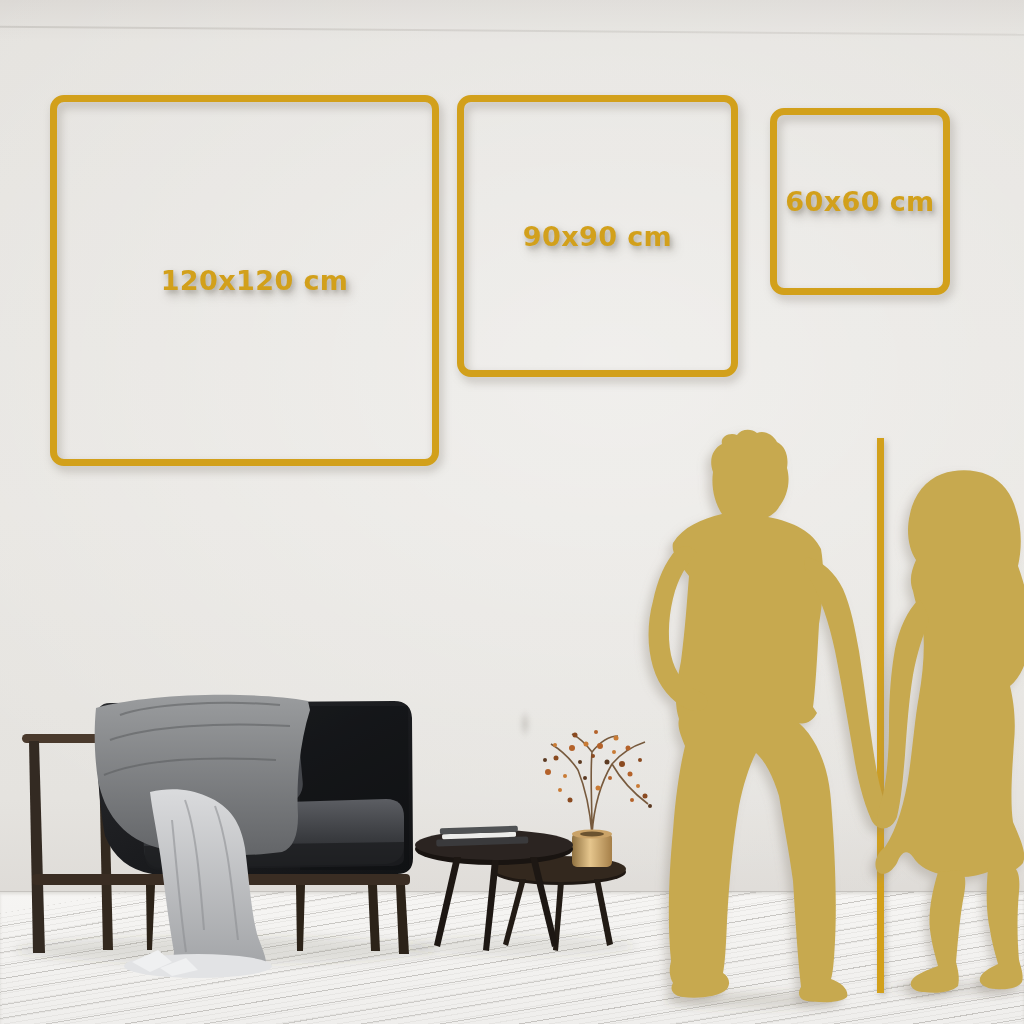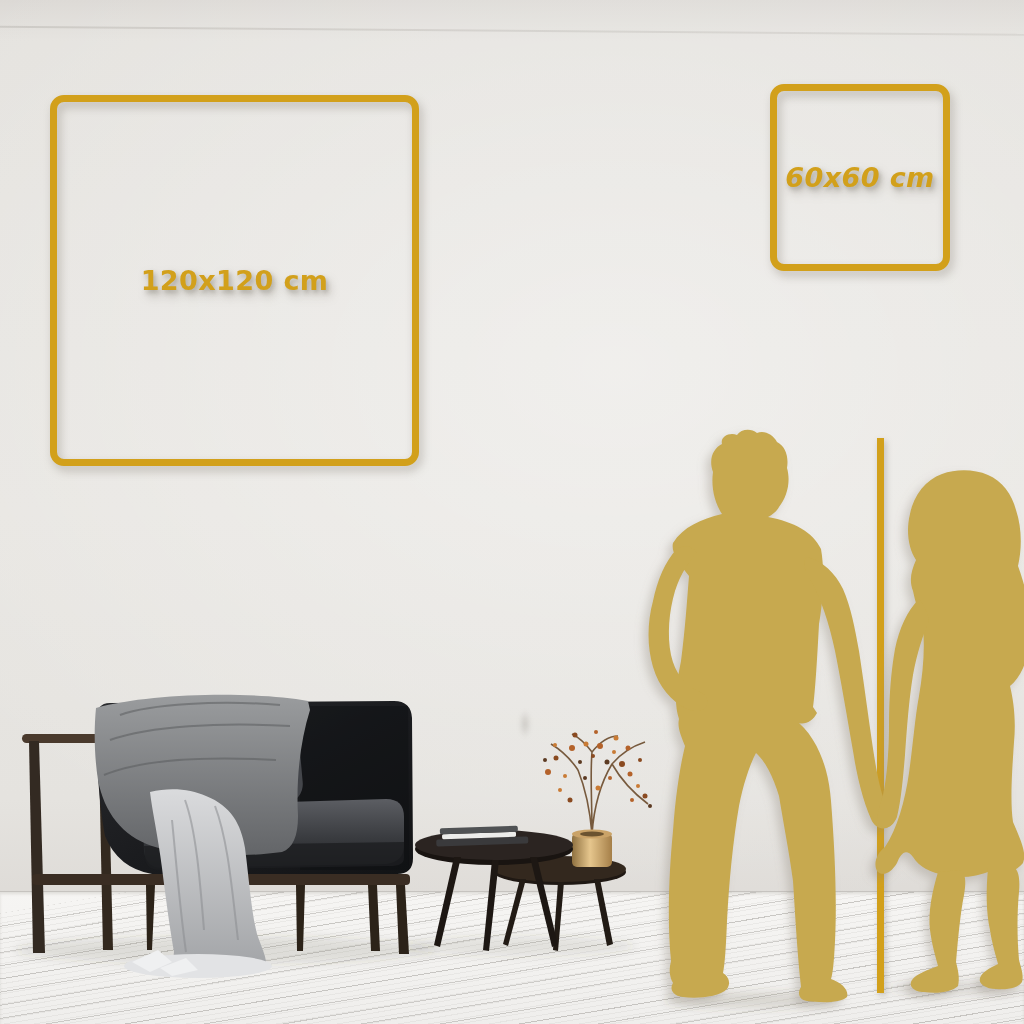--- a/index.html
+++ b/index.html
@@ -40,23 +40,23 @@
     position:absolute;border:7px solid var(--accent-gold,#d2a01b);border-radius:14px;
     filter:drop-shadow(3px 5px 5px rgba(95,88,75,.32));
     display:flex;align-items:center;justify-content:center;
   }
   .square-label{
     font-weight:700;font-size:27px;letter-spacing:.4px;line-height:1;
     color:var(--accent-gold,#d2a01b);
     text-shadow:2px 3px 4px rgba(95,88,75,.28);
     white-space:nowrap;
   }
-  #sq120{left:50px;top:95px;width:355px;height:357px;}
+  #sq120{left:50px;top:95px;width:355px;height:357px;padding-left:20px;}
   #sq90 {left:457px;top:95px;width:267px;height:268px;}
-  #sq60 {left:770px;top:84px;width:166px;height:173px;font-style:italic;}
+  #sq60 {left:770px;top:108px;width:166px;height:173px;}
   
   .height-label{
     position:absolute;left:795px;top:401px;width:160px;text-align:center;
     font-weight:700;font-size:28px;letter-spacing:.4px;line-height:1;
     color:var(--accent-gold,#d2a01b);
     text-shadow:2px 3px 4px rgba(95,88,75,.28);
   }
   .height-ruler{
     position:absolute;left:877px;top:438px;width:7px;height:555px;
     background:var(--accent-gold,#d2a01b);
@@ -240,18 +240,21 @@
         <path class="fig" d="M919,599 C907,611 899,629 895,649 C891,671 889,697 889,723 C889,751 887,777 883,795 C879,809 875,817 879,825 C885,831 893,827 897,817 C901,801 903,779 905,755 C907,727 909,699 913,675 C917,653 923,635 929,621 C927,611 923,603 919,599 Z"></path>
         <path class="fig" d="M938,872 C932,892 928,912 930,930 C932,946 936,958 938,966 C928,970 916,974 912,980 C908,986 914,992 924,992 C938,994 952,992 958,986 C960,978 958,970 956,962 C958,940 960,915 964,895 C966,884 966,876 962,870 Z"></path>
         <path class="fig" d="M988,868 C986,890 986,912 990,930 C992,944 996,956 998,964 C990,968 982,972 980,978 C978,984 986,989 996,989 C1008,990 1018,988 1022,982 C1024,975 1021,968 1019,960 C1017,938 1017,912 1019,892 C1020,880 1019,872 1015,868 Z"></path>
       </g>
     </g>
   </svg>
 
   <div class="square" id="sq120">
     <span class="square-label">120x120 cm</span>
   </div>
+  <div class="square" id="sq90">
+    <span class="square-label">90x90 cm</span>
+  </div>
   <div class="square" id="sq60">
     <span class="square-label">60x60 cm</span>
   </div>
 
 
 </div>
 
 </body></html>

